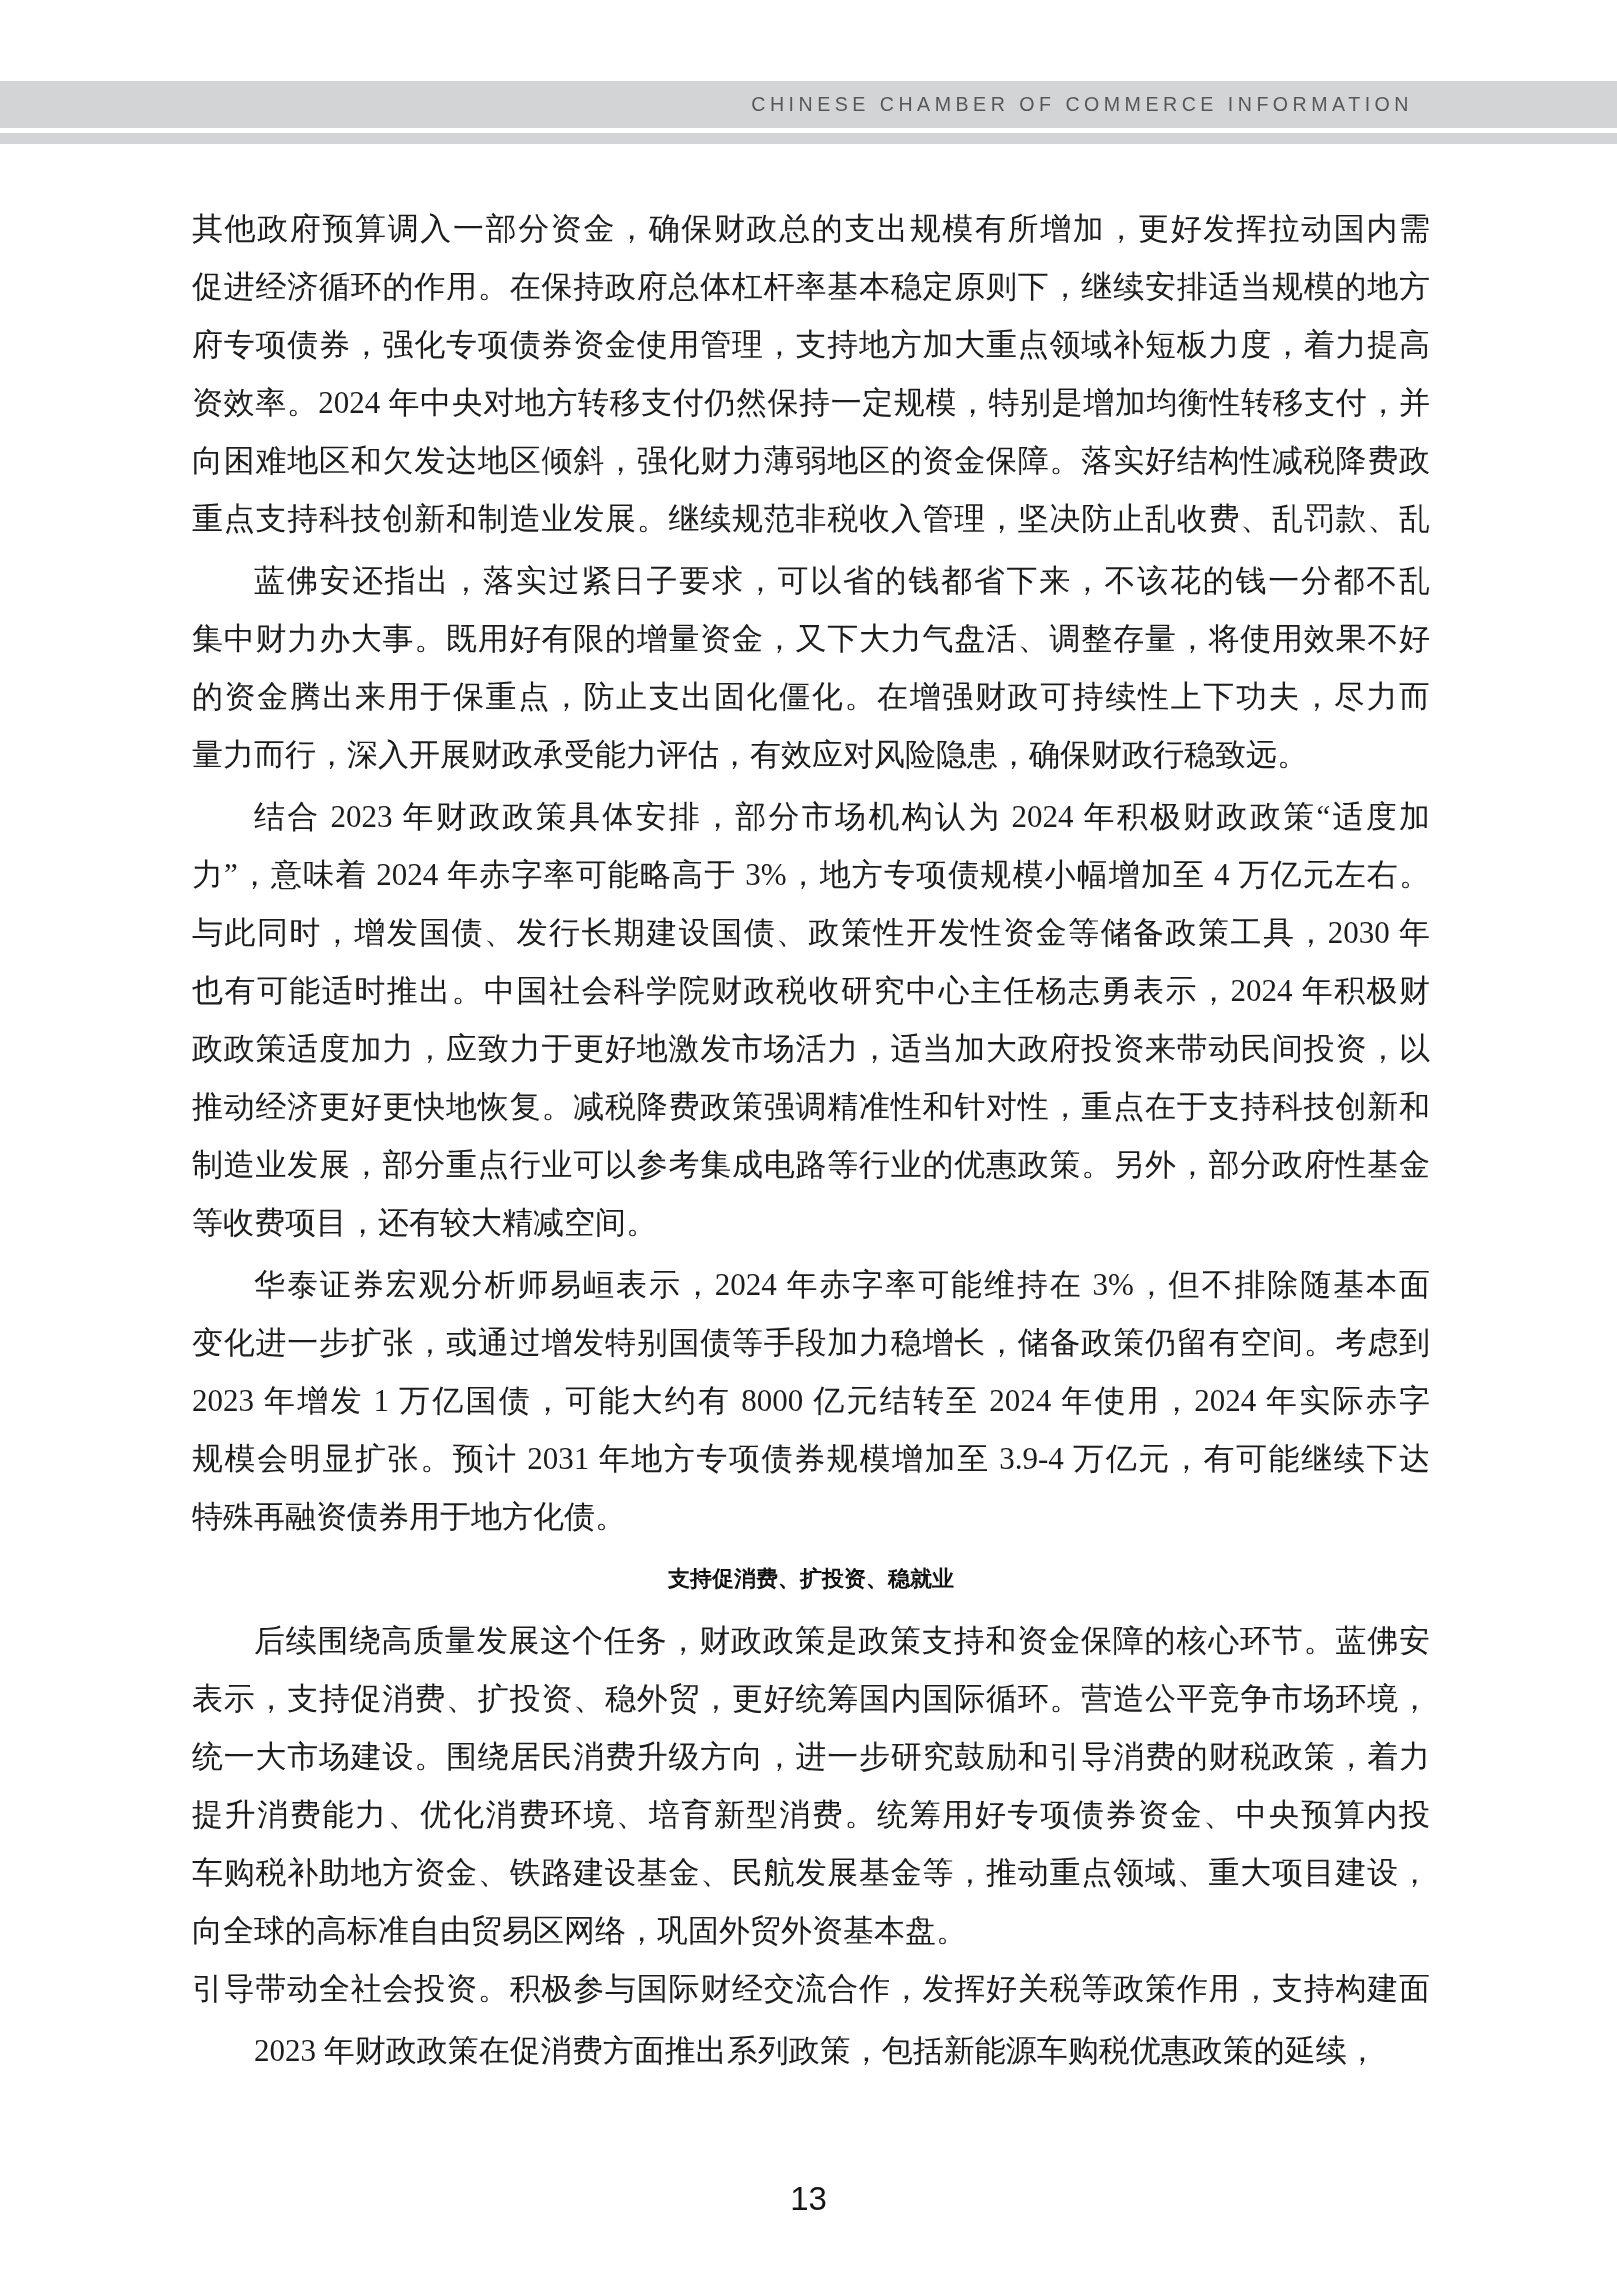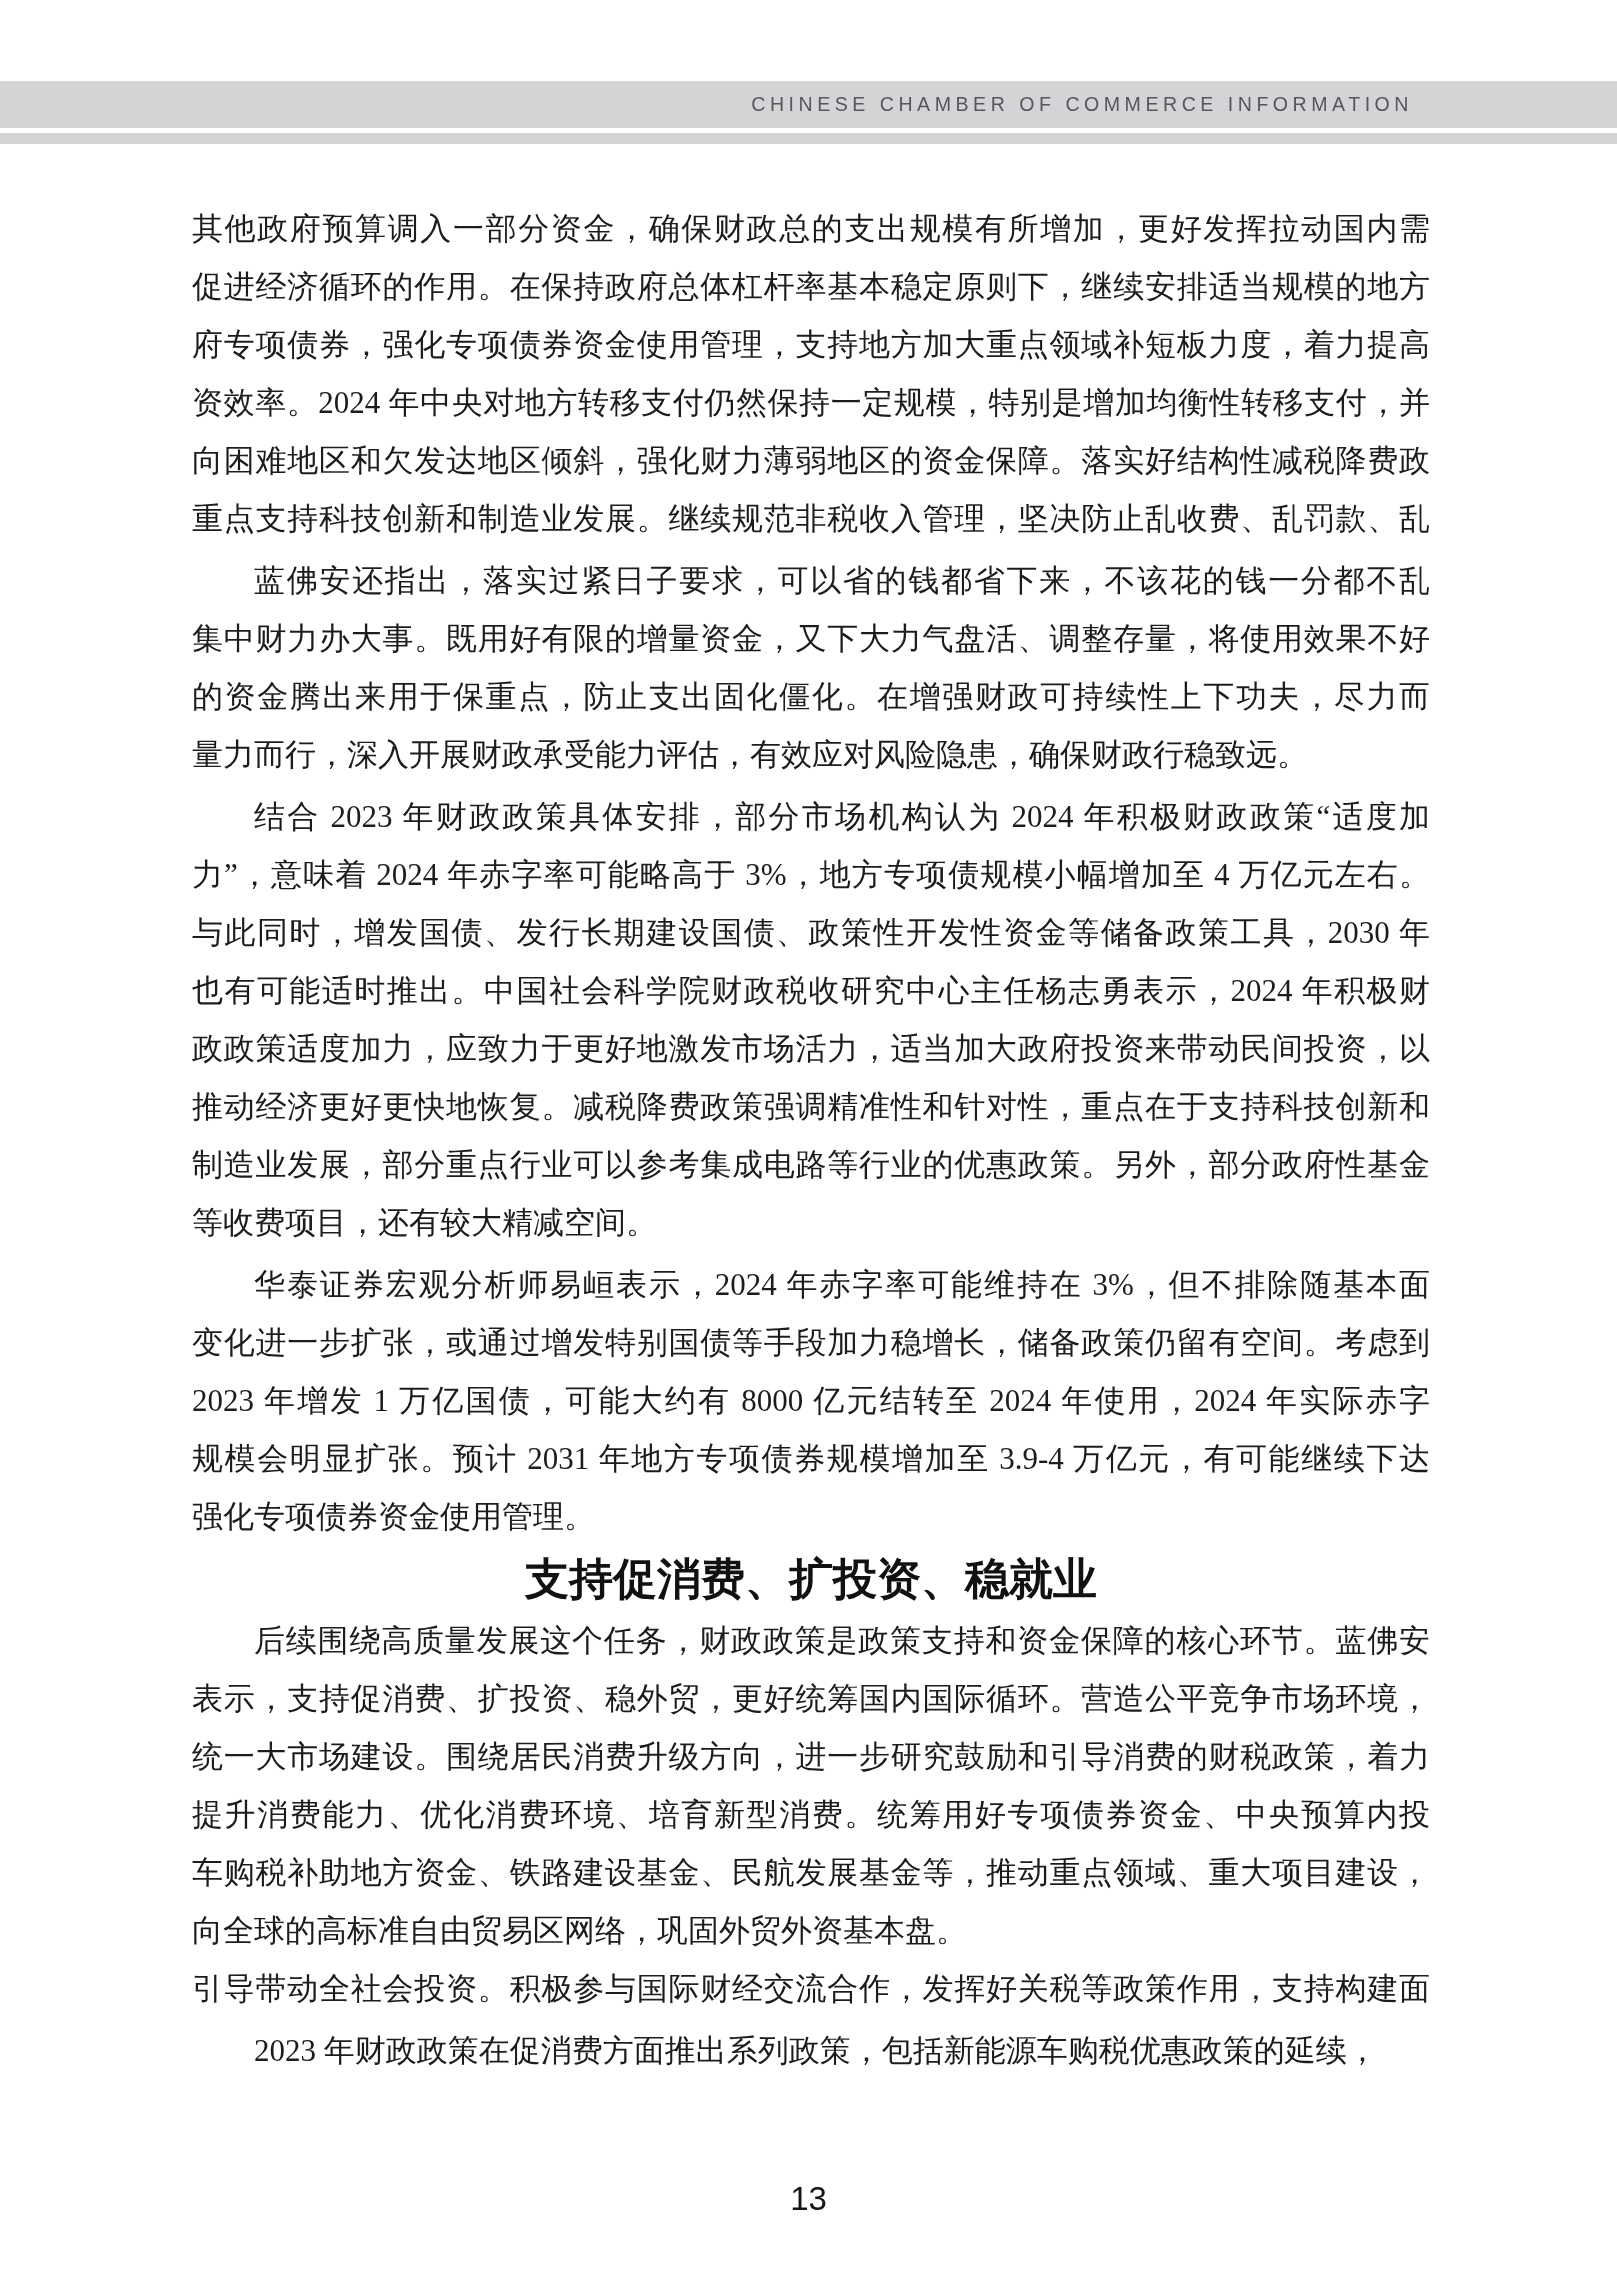--- a/index.html
+++ b/index.html
@@ -56,21 +56,21 @@
   .line.last {
     text-align-last: left;
   }
   .para.indent .line:first-child { text-indent: 62px; }
   .heading {
     height: 58px;
     line-height: 58px;
     text-align: center;
     font-family: "Liberation Sans", sans-serif;
     font-weight: bold;
-    font-size: 44px;
+    font-size: 22px;
     color: #111111;
   }
   
   .page-num {
     position: absolute;
     left: 0; top: 2180px;
     width: 1617px;
     text-align: center;
     font-size: 33px;
     color: #151515;
@@ -110,21 +110,21 @@
         <div class="line">政政策适度加力，应致力于更好地激发市场活力，适当加大政府投资来带动民间投资，以</div>
         <div class="line">推动经济更好更快地恢复。减税降费政策强调精准性和针对性，重点在于支持科技创新和</div>
         <div class="line">制造业发展，部分重点行业可以参考集成电路等行业的优惠政策。另外，部分政府性基金</div>
         <div class="line last">等收费项目，还有较大精减空间。</div>
       </div>
       <div class="para indent">
         <div class="line">华泰证券宏观分析师易峘表示，2024 年赤字率可能维持在 3%，但不排除随基本面</div>
         <div class="line">变化进一步扩张，或通过增发特别国债等手段加力稳增长，储备政策仍留有空间。考虑到</div>
         <div class="line">2023 年增发 1 万亿国债，可能大约有 8000 亿元结转至 2024 年使用，2024 年实际赤字</div>
         <div class="line">规模会明显扩张。预计 2031 年地方专项债券规模增加至 3.9-4 万亿元，有可能继续下达</div>
-        <div class="line last">强化专项债券资金使用管理。</div>
+        <div class="line last">特殊再融资债券用于地方化债。</div>
       </div>
       <div class="heading">支持促消费、扩投资、稳就业</div>
       <div class="para indent">
         <div class="line">后续围绕高质量发展这个任务，财政政策是政策支持和资金保障的核心环节。蓝佛安</div>
         <div class="line">表示，支持促消费、扩投资、稳外贸，更好统筹国内国际循环。营造公平竞争市场环境，</div>
         <div class="line">统一大市场建设。围绕居民消费升级方向，进一步研究鼓励和引导消费的财税政策，着力</div>
         <div class="line">提升消费能力、优化消费环境、培育新型消费。统筹用好专项债券资金、中央预算内投资、</div>
         <div class="line">车购税补助地方资金、铁路建设基金、民航发展基金等，推动重点领域、重大项目建设，</div>
         <div class="line last">向全球的高标准自由贸易区网络，巩固外贸外资基本盘。</div>
         <div class="line">引导带动全社会投资。积极参与国际财经交流合作，发挥好关税等政策作用，支持构建面</div>

